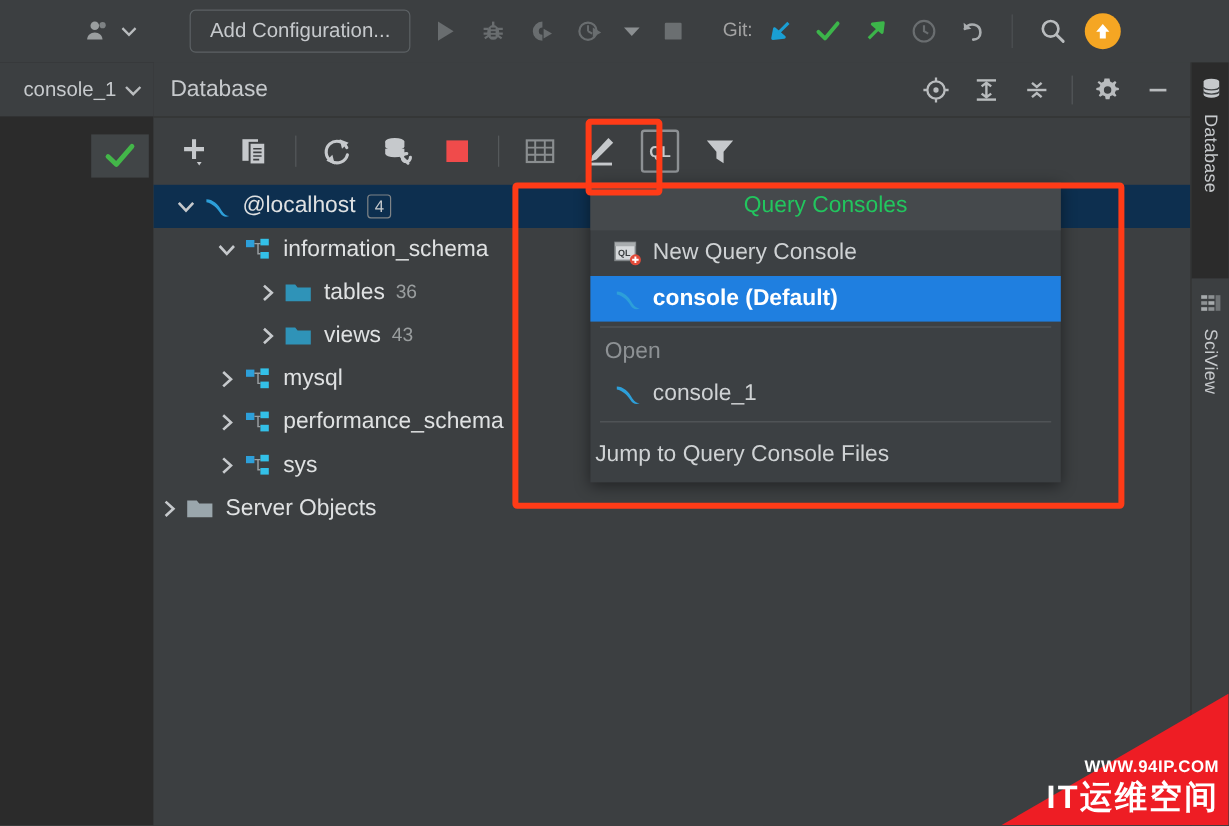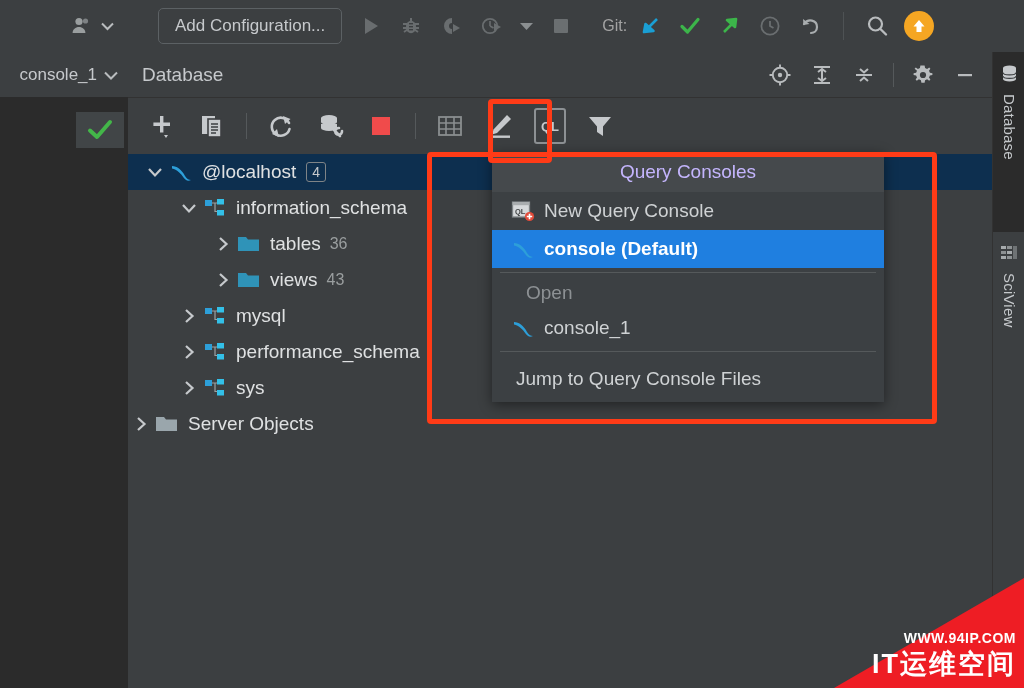--- a/index.html
+++ b/index.html
@@ -174,35 +174,35 @@
   .menu {
     position: absolute; left: 492px; top: 152px;
     width: 392px;
     background: #3c4043;
     box-shadow: 0 3px 12px rgba(0,0,0,.45);
     z-index: 40;
     font-size: 19px;
   }
   .menu-header {
     height: 40px; display:flex; align-items:center; justify-content:center;
-    color: #c4b5fd; background:#45494c;
+    color: #22c55e; background:#45494c;
   }
   .menu-item {
     height: 38px; display: flex; align-items: center;
     color: #cfd2d4; padding-left: 16px;
     box-sizing: border-box;
   }
   .menu-item.highlight { background: #1f7fe0; color:#ffffff; font-weight: bold; }
   .menu-item .mi-icon { width: 30px; display:flex; align-items:center; justify-content:center; margin-right:6px;}
   .menu-sep { height:1px; background:#55595b; margin: 4px 8px; }
   .menu-group-label {
     height: 32px; display:flex; align-items:center;
-    color: #8d9194; padding-left: 34px;
-  }
-  .menu-item.plain { padding-left: 24px; }
+    color: #8d9194; padding-left: 12px;
+  }
+  .menu-item.plain { padding-left: 4px; }
 
   
   .anno {
     position: absolute;
     border: 5px solid #ff3b17;
     border-radius: 4px;
     pointer-events: none;
     z-index: 60;
   }
   #anno-main { left: 427px; top: 152px; width: 500px; height: 262px; }

